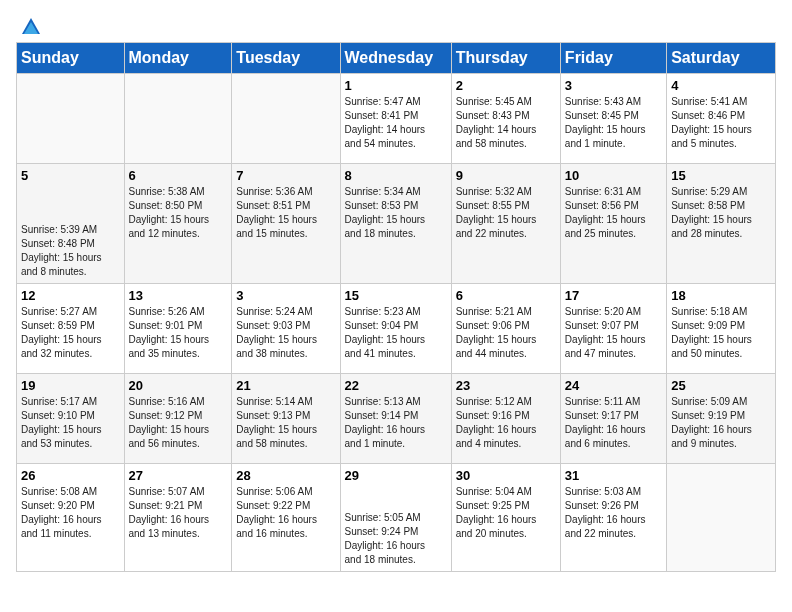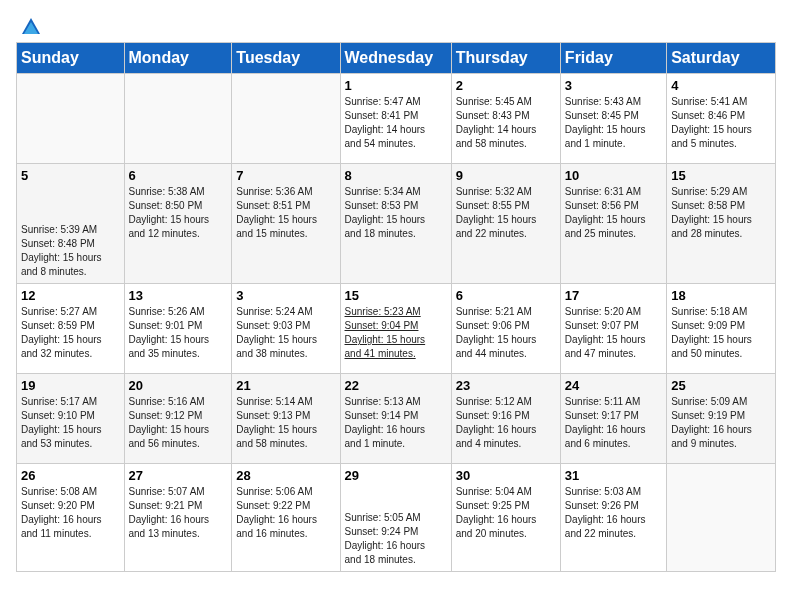--- a/index.html
+++ b/index.html
@@ -210,21 +210,21 @@
         </td>
         <td>
           <div class="day-num">3</div>
           <div class="day-info" style="white-space: pre-line;">Sunrise: 5:24 AM
 Sunset: 9:03 PM
 Daylight: 15 hours
 and 38 minutes.</div>
         </td>
         <td>
           <div class="day-num">15</div>
-          <div class="day-info" style="white-space: pre-line; text-decoration: underline;">Sunrise: 5:23 AM
+          <div class="day-info" style="white-space: pre-line;">Sunrise: 5:23 AM
 Sunset: 9:04 PM
 Daylight: 15 hours
 and 41 minutes.</div>
         </td>
         <td>
           <div class="day-num">6</div>
           <div class="day-info" style="white-space: pre-line;">Sunrise: 5:21 AM
 Sunset: 9:06 PM
 Daylight: 15 hours
 and 44 minutes.</div>

